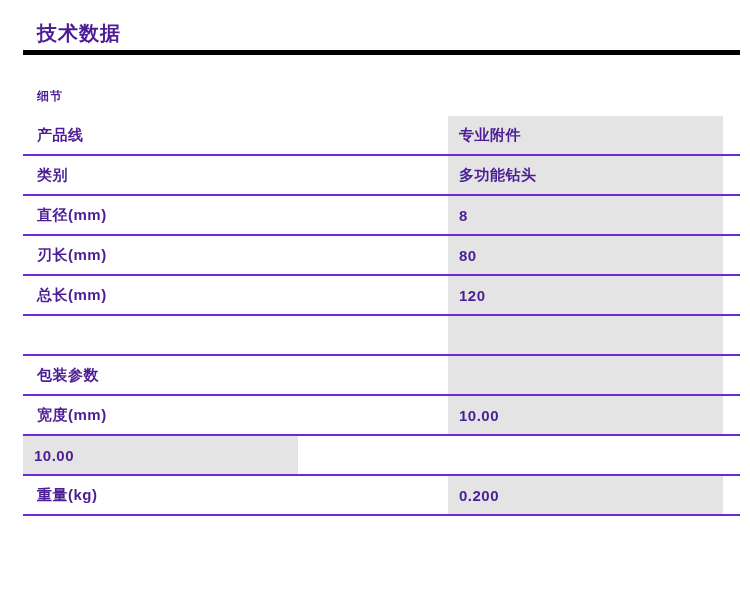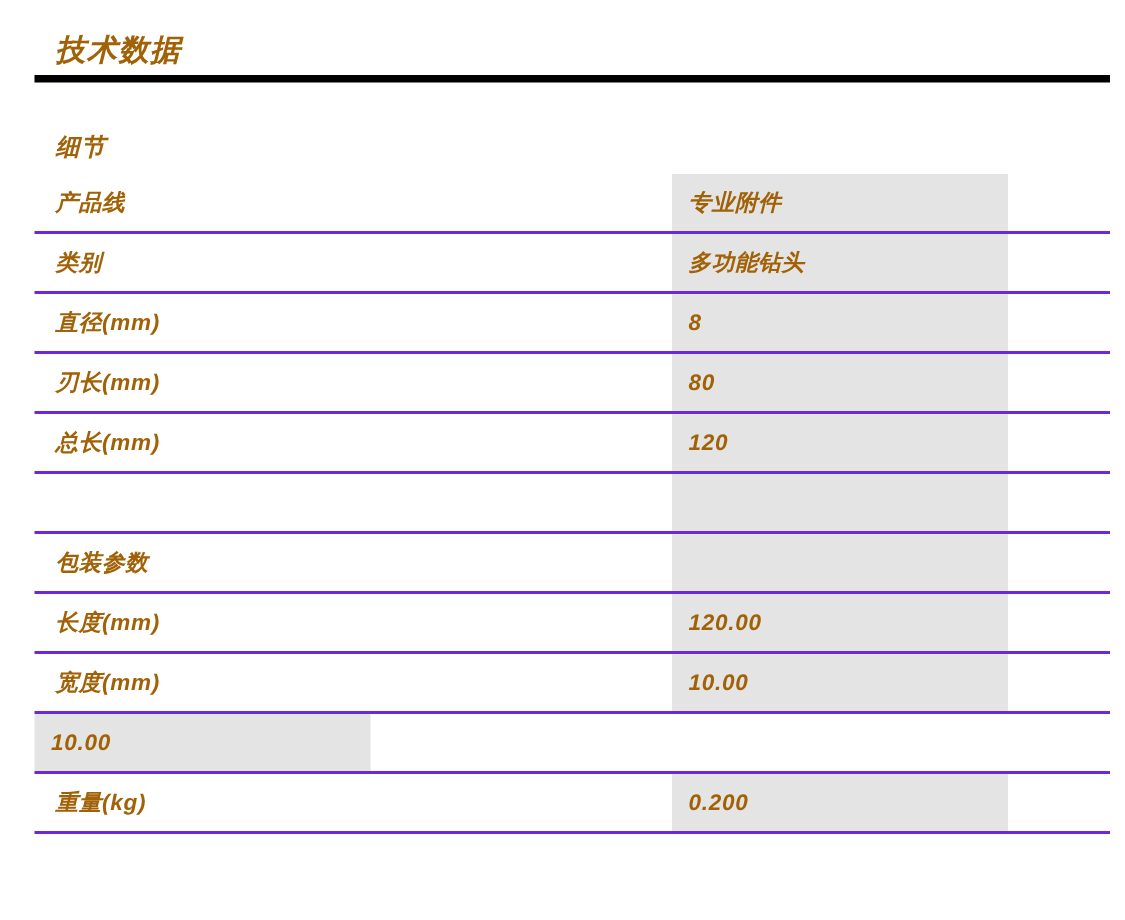--- a/index.html
+++ b/index.html
@@ -6,43 +6,42 @@
     margin: 0;
     padding: 0;
     background: #ffffff;
   }
   .page {
     position: relative;
     width: 750px;
     height: 613px;
     background: #ffffff;
     font-family: "Liberation Sans", "DejaVu Sans", sans-serif;
-    color: #a16207;
+    color: #4c1d95;
     overflow: hidden;
-    font-style: italic;
   }
   .content {
     position: absolute;
     left: 23px;
     top: 0;
     width: 717px;
   }
   .page-title {
     margin: 0;
     padding: 20px 0 3px 14px;
     font-size: 20px;
     font-weight: bold;
     letter-spacing: 1px;
     border-bottom: 5px solid #000000;
   }
   .section-label {
     margin-top: 33px;
     padding-left: 14px;
     height: 24px;
-    font-size: 16px;
+    font-size: 12px;
     font-weight: bold;
     letter-spacing: 1px;
   }
   .spec-table {
     margin-top: 4px;
   }
   .spec-row {
     display: flex;
     align-items: stretch;
     height: 40px;
@@ -53,21 +52,21 @@
     width: 425px;
     box-sizing: border-box;
     padding-left: 14px;
     display: flex;
     align-items: center;
     font-size: 15px;
     font-weight: bold;
     letter-spacing: 0.5px;
   }
   .cell-value {
-    width: 224px;
+    width: 275px;
     box-sizing: border-box;
     background: #e4e4e4;
     padding-left: 11px;
     display: flex;
     align-items: center;
     font-size: 15px;
     font-weight: bold;
     letter-spacing: 0.5px;
   }
   .cell-spacer {
@@ -122,25 +121,20 @@
         <div class="cell-value"></div>
         <div class="cell-spacer"></div>
       </div>
 
       <div class="spec-row">
         <div class="cell-label">包装参数</div>
         <div class="cell-value"></div>
         <div class="cell-spacer"></div>
       </div>
 
-      <div class="spec-row">
-        <div class="cell-label">长度(mm)</div>
-        <div class="cell-value">120.00</div>
-        <div class="cell-spacer"></div>
-      </div>
 
       <div class="spec-row">
         <div class="cell-label">宽度(mm)</div>
         <div class="cell-value">10.00</div>
         <div class="cell-spacer"></div>
       </div>
 
       <div class="spec-row">
         <div class="cell-value">10.00</div>
         <div class="cell-spacer"></div>

